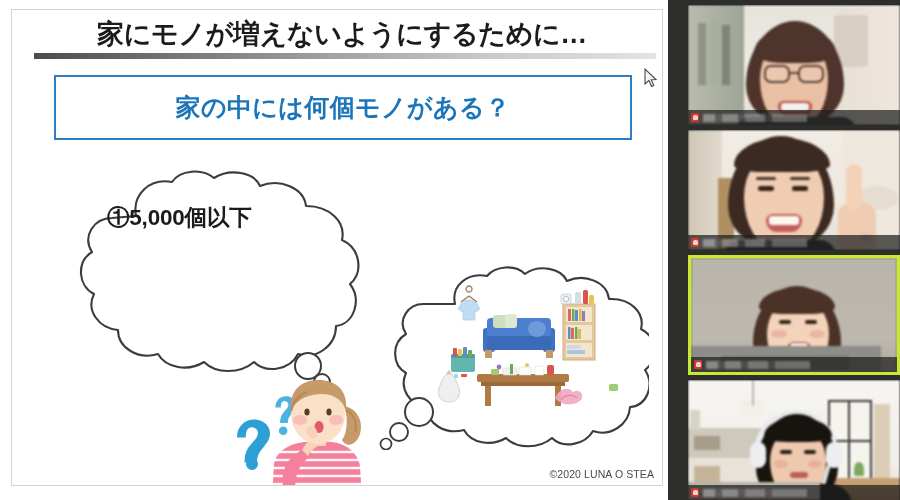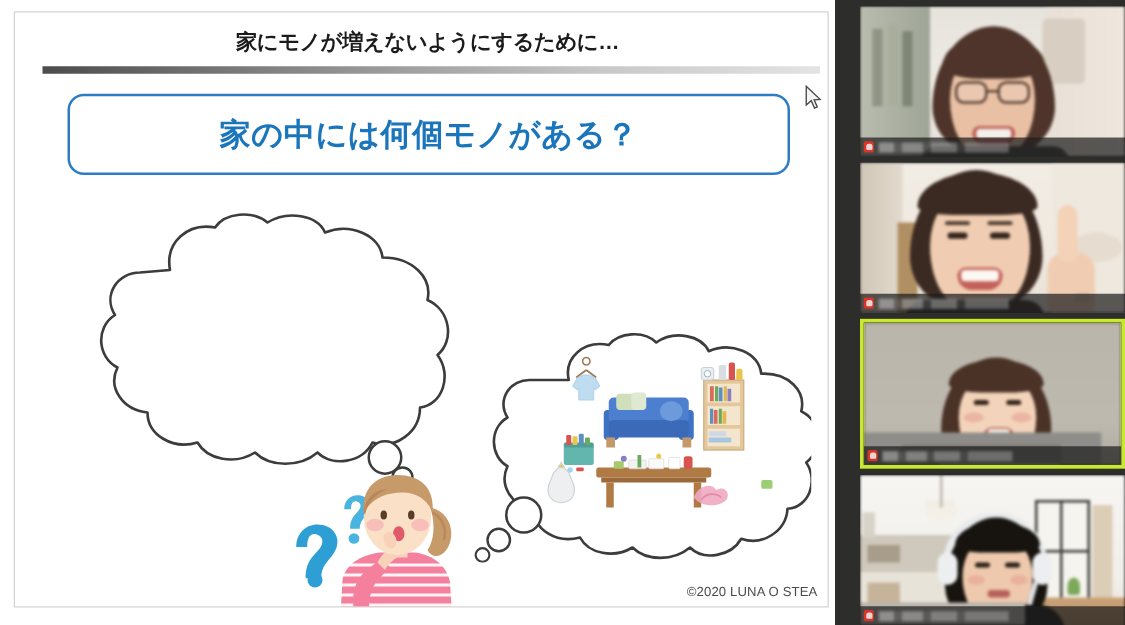--- a/index.html
+++ b/index.html
@@ -19,36 +19,36 @@
   #slide {
     position: absolute; left: 11px; top: 9px; width: 652px; height: 477px;
     background: #ffffff;
     border: 1px solid #d4d4d4;
     overflow: hidden;
   }
 
   
   #slide-title {
     position: absolute; left: 30px; top: 7px; width: 600px; height: 34px;
-    font-size: 17px; font-weight: bold; color: #1b1b1b;
+    font-size: 27px; font-weight: bold; color: #1b1b1b;
     letter-spacing: -0.3px;
     text-align: center;
     line-height: 34px;
     white-space: nowrap;
   }
   #title-rule {
     position: absolute; left: 22px; top: 43px; width: 622px; height: 6px;
     background: linear-gradient(to right, #4c4c4c 0%, #6d6d6d 18%, #9d9d9d 45%, #c8c8c8 72%, #e3e3e3 100%);
   }
 
   
   #question-box {
     position: absolute; left: 42px; top: 65px; width: 578px; height: 65px;
     border: 2.5px solid #2d7dc4;
-    border-radius: 13px;
+    border-radius: 0;
     background: #ffffff;
     display: flex; align-items: center; justify-content: center;
   }
   #question-text {
     font-size: 25px; font-weight: bold; color: #1b75bb;
     letter-spacing: 0.4px; white-space: nowrap;
   }
 
   
   #answers-cloud {
@@ -149,20 +149,21 @@
         <svg width="305" height="225" viewBox="0 0 305 225">
           <path d="M72 48 C68 26 86 10 108 14 C116 2 138 0 150 10 C166 0 190 4 196 18
                    C216 10 240 20 242 38 C266 38 282 54 278 72 C296 80 300 104 286 116
                    C298 132 290 156 272 158 C272 178 252 192 234 186 C226 202 202 206 190 194
                    C176 206 152 206 140 194 C124 204 102 200 94 186 C74 192 54 180 54 162
                    C34 160 22 142 30 126 C14 118 12 94 28 84 C18 68 30 50 48 50 Z" fill="#ffffff" stroke="#3c3c3c" stroke-width="2.1" stroke-linejoin="round"></path>
           <circle cx="244" cy="198" r="13" fill="#ffffff" stroke="#3c3c3c" stroke-width="2"></circle>
           <circle cx="258" cy="214" r="8" fill="#ffffff" stroke="#3c3c3c" stroke-width="1.9"></circle>
         </svg>
         <div id="answer-list">
+          <div class="answer-line">①5,000個以下</div>
         </div>
       </div>
 
       <div id="room-cloud">
         <svg width="272" height="190" viewBox="0 0 272 190">
           <path d="M60 40 C56 22 72 8 92 12 C100 2 120 0 130 10 C144 0 166 4 172 17
                    C190 9 212 18 214 35 C236 34 250 49 246 65 C262 73 264 95 250 106
                    C260 121 252 142 235 143 C234 161 215 173 198 167 C190 181 168 185 157 174
                    C144 185 122 185 111 174 C96 183 76 179 69 166 C50 171 32 160 32 143
                    C14 141 4 124 11 109 C-3 101 -4 79 11 70 C2 56 13 39 30 40 Z" fill="#ffffff" stroke="#3c3c3c" stroke-width="2.1" stroke-linejoin="round" transform="translate(18,4)"></path>

